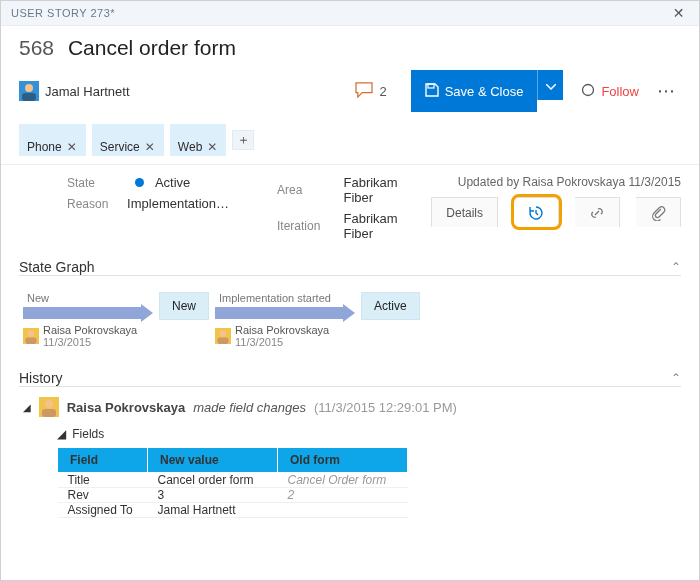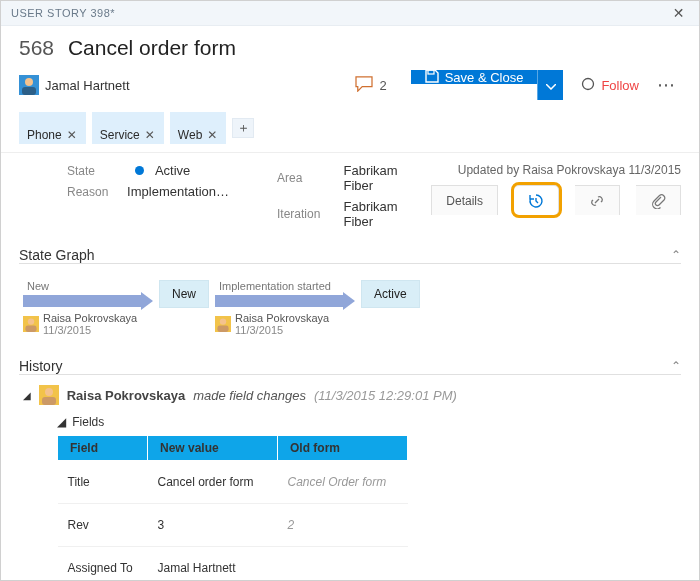--- a/index.html
+++ b/index.html
@@ -27,21 +27,21 @@
   
   .actionrow { display: flex; align-items: center; padding: 4px 18px 10px 18px; }
   .assignee { display: flex; align-items: center; gap: 6px; }
   .avatar { width: 20px; height: 20px; display: inline-block; }
   .avatar svg { width: 100%; height: 100%; }
   .assignee .name { color: #333; }
   .spacer { flex: 1; }
   .comments { display: inline-flex; align-items: center; gap: 6px; color: #555; margin-right: 24px; }
   .comments svg { width: 18px; height: 16px; }
   .save-group { display: inline-flex; }
-  .btn-save { background: #0078d7; color: #fff; border: none; height: 14px;
+  .btn-save { background: #0078d7; color: #fff; border: none; height: 42px;
     padding: 0 14px; display: inline-flex; align-items: center; gap: 6px;
     font-size: 13px; cursor: pointer; }
   .btn-dd { background: #0078d7; color: #fff; border: none; border-left: 1px solid rgba(255,255,255,0.35);
     height: 30px; width: 26px; display: inline-flex; align-items: center; justify-content: center; cursor: pointer; }
   .follow { display: inline-flex; align-items: center; gap: 6px; margin-left: 18px; color: #ef4444; cursor: pointer; }
   .ellipsis { margin-left: 14px; color: #555; cursor: pointer; font-size: 18px; letter-spacing: 2px; padding: 0 4px; }
 
   
   .tagrow { padding: 2px 18px 8px 18px; display: flex; gap: 6px; align-items: center; }
   .tag { background: #deeffc; color: #2b2b2b; padding: 16px 4px 2px 8px;
@@ -91,39 +91,39 @@
   .sg-by .nm { font-size: 11px; color: #555; }
   .sg-by .dt { font-size: 11px; color: #888; }
   .trans-block { display: flex; flex-direction: column; }
 
   
   .hist-entry { padding: 10px 0 4px 4px; }
   .hist-line { display: flex; align-items: center; gap: 8px; color: #444; }
   .hist-line .tri { color: #333; font-size: 10px; cursor: pointer; }
   .hist-line .who { font-weight: 600; }
   .hist-line .what { font-style: italic; color: #555; }
-  .hist-line .when { font-style: italic; color: #999; }
+  .hist-line .when { color: #999; }
   .hist-sub { margin-left: 34px; margin-top: 10px; }
   .hist-sub .subhead { font-size: 12px; display: flex; align-items: center;
     gap: 6px; cursor: pointer; }
 
   table.fieldt { border-collapse: collapse; margin-top: 6px; font-size: 12px; }
   table.fieldt th { background: #0ea5e9; text-align: left; font-weight: 600;
     padding: 5px 12px; border: 1px solid #fff; color: #333; }
-  table.fieldt td { padding: 14px 10px; border-bottom: 1px solid #f0f0f0; margin-top: 16px; }
+  table.fieldt td { padding: 0 10px; border-bottom: 1px solid #f0f0f0; margin-top: 16px; }
   table.fieldt td.old { color: #999; font-style: italic; }
   .w1 { width: 90px; } .w2 { width: 130px; } .w3 { width: 130px; }
 </style>
 </head>
 <body>
 
 <div class="shell">
 
   <div class="crumb">
-    <span>USER STORY 398*</span>
+    <span>USER STORY 273*</span>
     <span class="close">✕</span>
   </div>
 
   <div class="titlebar">
     <span class="num">568</span>
     <span>Cancel order form</span>
   </div>
 
   <div class="actionrow">
     <div class="assignee">

